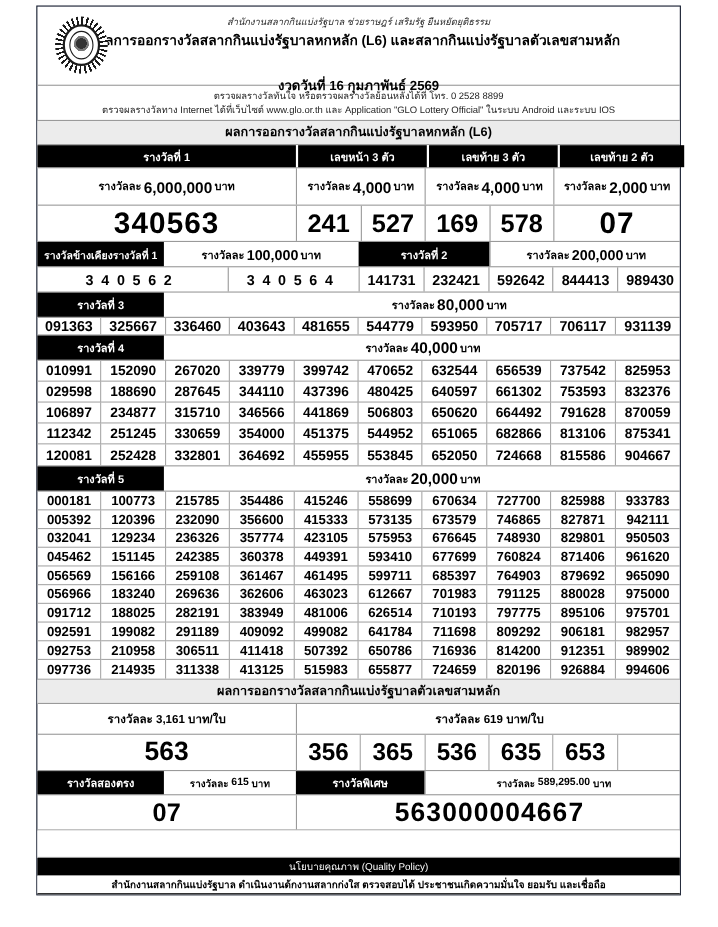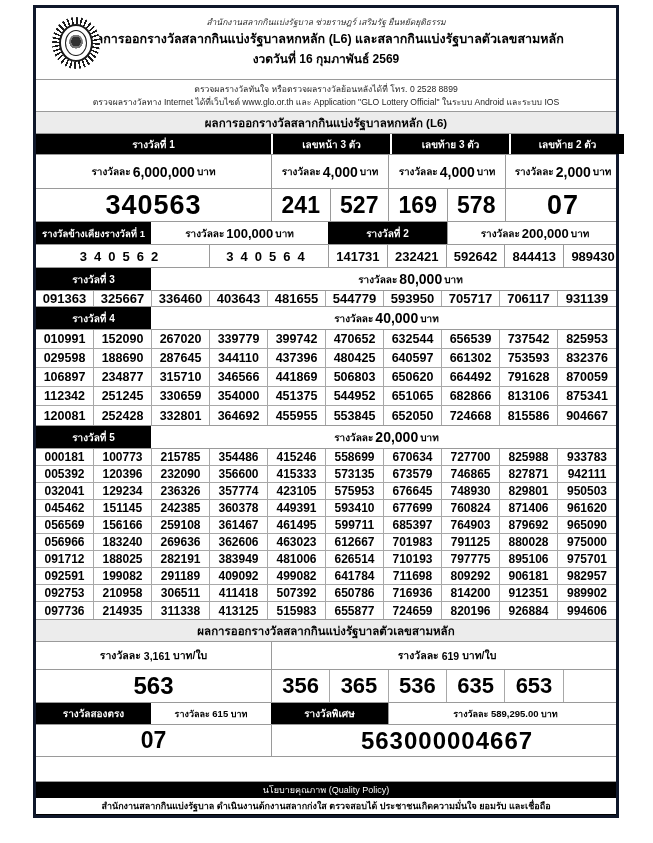--- a/index.html
+++ b/index.html
@@ -3,35 +3,35 @@
 <meta charset="utf-8">
 <style>
   html,body{margin:0;padding:0;}
   body{
     width:653px;height:843px;background:#ffffff;position:relative;
     font-family:"Liberation Sans","DejaVu Sans",sans-serif;color:#000;
     -webkit-font-smoothing:antialiased;
   }
   .sheet{
     position:absolute;left:33px;top:5px;width:586px;
-    border:3px solid #0f172a;background:#fff;box-sizing:border-box;
+    border:1px solid #0f172a;background:#fff;box-sizing:border-box;
   }
   .band{border-bottom:1px solid #9a9a9a;box-sizing:border-box;position:relative;}
   
   .hdr{height:72px;text-align:center;padding-top:6px;}
   .logo{position:absolute;left:16px;top:9px;width:48px;height:52px;}
   .logo-rays{position:absolute;inset:0;border-radius:50%;
     background:repeating-conic-gradient(#1b1b1b 0deg 4.5deg,#ffffff 4.5deg 11.25deg);}
   .logo-ring{position:absolute;inset:7px;border-radius:50%;background:#fff;border:2px solid #1b1b1b;}
   .logo-core{position:absolute;inset:13px;border-radius:50%;background:#fff;border:1px solid #1b1b1b;}
   .logo-emblem{position:absolute;inset:17px;border-radius:50%;
     background:radial-gradient(circle at 50% 42%,#333 0 38%,#777 39% 55%,#fff 56%);}
   .motto{font-size:8.5px;color:#2a2a2a;font-style:italic;margin:1px 0 3px 0;}
   .title{font-size:12.5px;font-weight:bold;line-height:1.25;margin:0 40px;}
-  .date{font-size:12px;font-weight:bold;margin-top:1px;}
+  .date{font-size:12px;font-weight:bold;margin-top:22px;}
   
   .info{height:32px;text-align:center;padding-top:3px;}
   .info div{font-size:8.6px;color:#1c1c1c;line-height:1.55;}
   
   .secbar{height:22px;background:#ececec;text-align:center;font-size:11.5px;
     font-weight:bold;line-height:22px;}
   
   .row{display:grid;}
   .cell{box-sizing:border-box;display:flex;align-items:center;justify-content:center;text-align:center;}
   .vline{border-left:1px solid #9a9a9a;}

